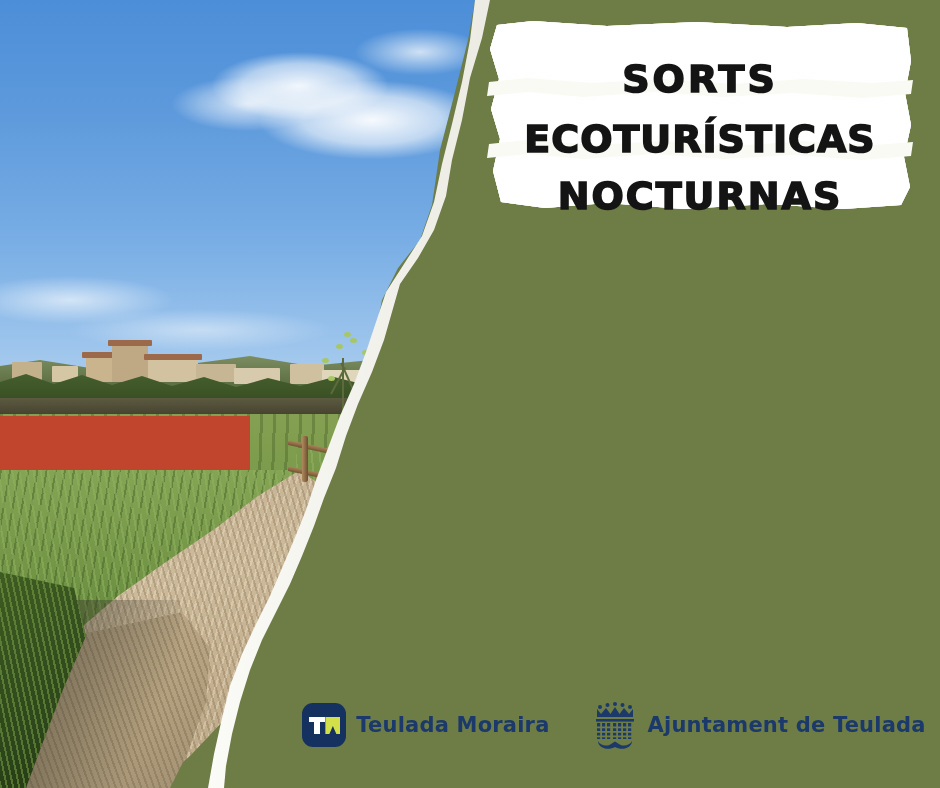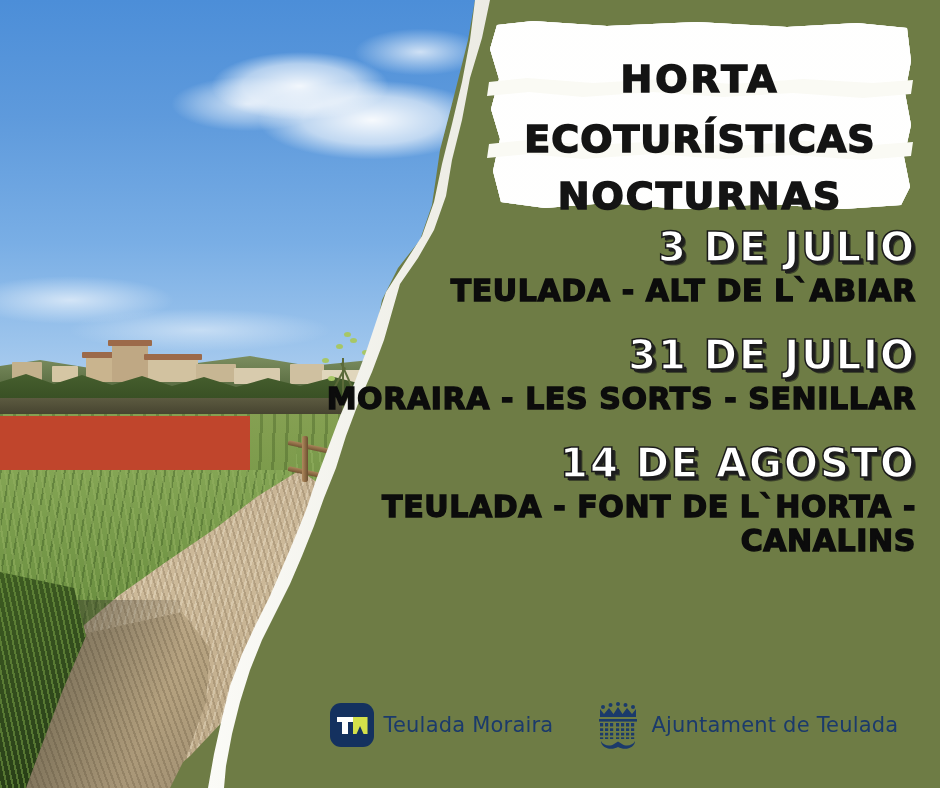--- a/index.html
+++ b/index.html
@@ -209,21 +209,21 @@
   .tm-mark{
     width:44px;height:44px;border-radius:11px;background:#14315F;
     position:relative;flex:none;
   }
   .tm-t{position:absolute;left:7px;top:14px;width:16px;height:17px;}
   .tm-t:before{content:"";position:absolute;left:0;top:0;width:16px;height:5px;background:#FFF;}
   .tm-t:after{content:"";position:absolute;left:5px;top:0;width:6px;height:17px;background:#FFF;}
   .tm-m{position:absolute;left:23px;top:14px;width:15px;height:17px;background:#D4E04A;
     clip-path:polygon(0 0,15px 0,15px 17px,11px 17px,7.5px 9px,4px 17px,0 17px);}
   .logo-text{
-    font-family:"DejaVu Sans",sans-serif;font-weight:400;font-size:21px;
+    font-family:"DejaVu Sans",sans-serif;font-weight:700;font-size:21px;
     color:#1B3A6B;letter-spacing:.2px;white-space:nowrap;
   }
   .crest{width:46px;height:50px;position:relative;flex:none;}
   .crest svg{display:block;}
 
   .sr{position:absolute;width:1px;height:1px;overflow:hidden;clip:rect(0 0 0 0);}
 </style>
 </head>
 <body>
 
@@ -285,39 +285,25 @@
     </div>
     <span class="sr">Rural walking path with gravel trail, wooden fence, vineyards, meadow and village under blue sky with clouds</span>
   </div>
 
   <div id="torn"></div>
 
   <div id="title-block">
     <div class="brush-base"></div>
     <div class="brush-band b1"></div>
     <div class="brush-band b2"></div>
-    <div class="t-line l1">HORTA</div>
+    <div class="t-line l1">SORTS</div>
     <div class="t-line l3">NOCTURNAS</div>
     <div class="t-line l2">ECOTURÍSTICAS</div>
   </div>
 
-  <div id="routes">
-    <div class="entry">
-      <div class="entry-date">3 DE JULIO</div>
-      <div class="entry-route">TEULADA - ALT DE L`ABIAR</div>
-    </div>
-    <div class="entry">
-      <div class="entry-date">31 DE JULIO</div>
-      <div class="entry-route">MORAIRA - LES SORTS - SENILLAR</div>
-    </div>
-    <div class="entry">
-      <div class="entry-date">14 DE AGOSTO</div>
-      <div class="entry-route">TEULADA - FONT DE L`HORTA - CANALINS</div>
-    </div>
-  </div>
 
   <div id="logos">
 
     <div class="logo">
       <div class="tm-mark">
         <div class="tm-t"></div>
         <div class="tm-m"></div>
       </div>
       <div class="logo-text">Teulada Moraira</div>
     </div>

